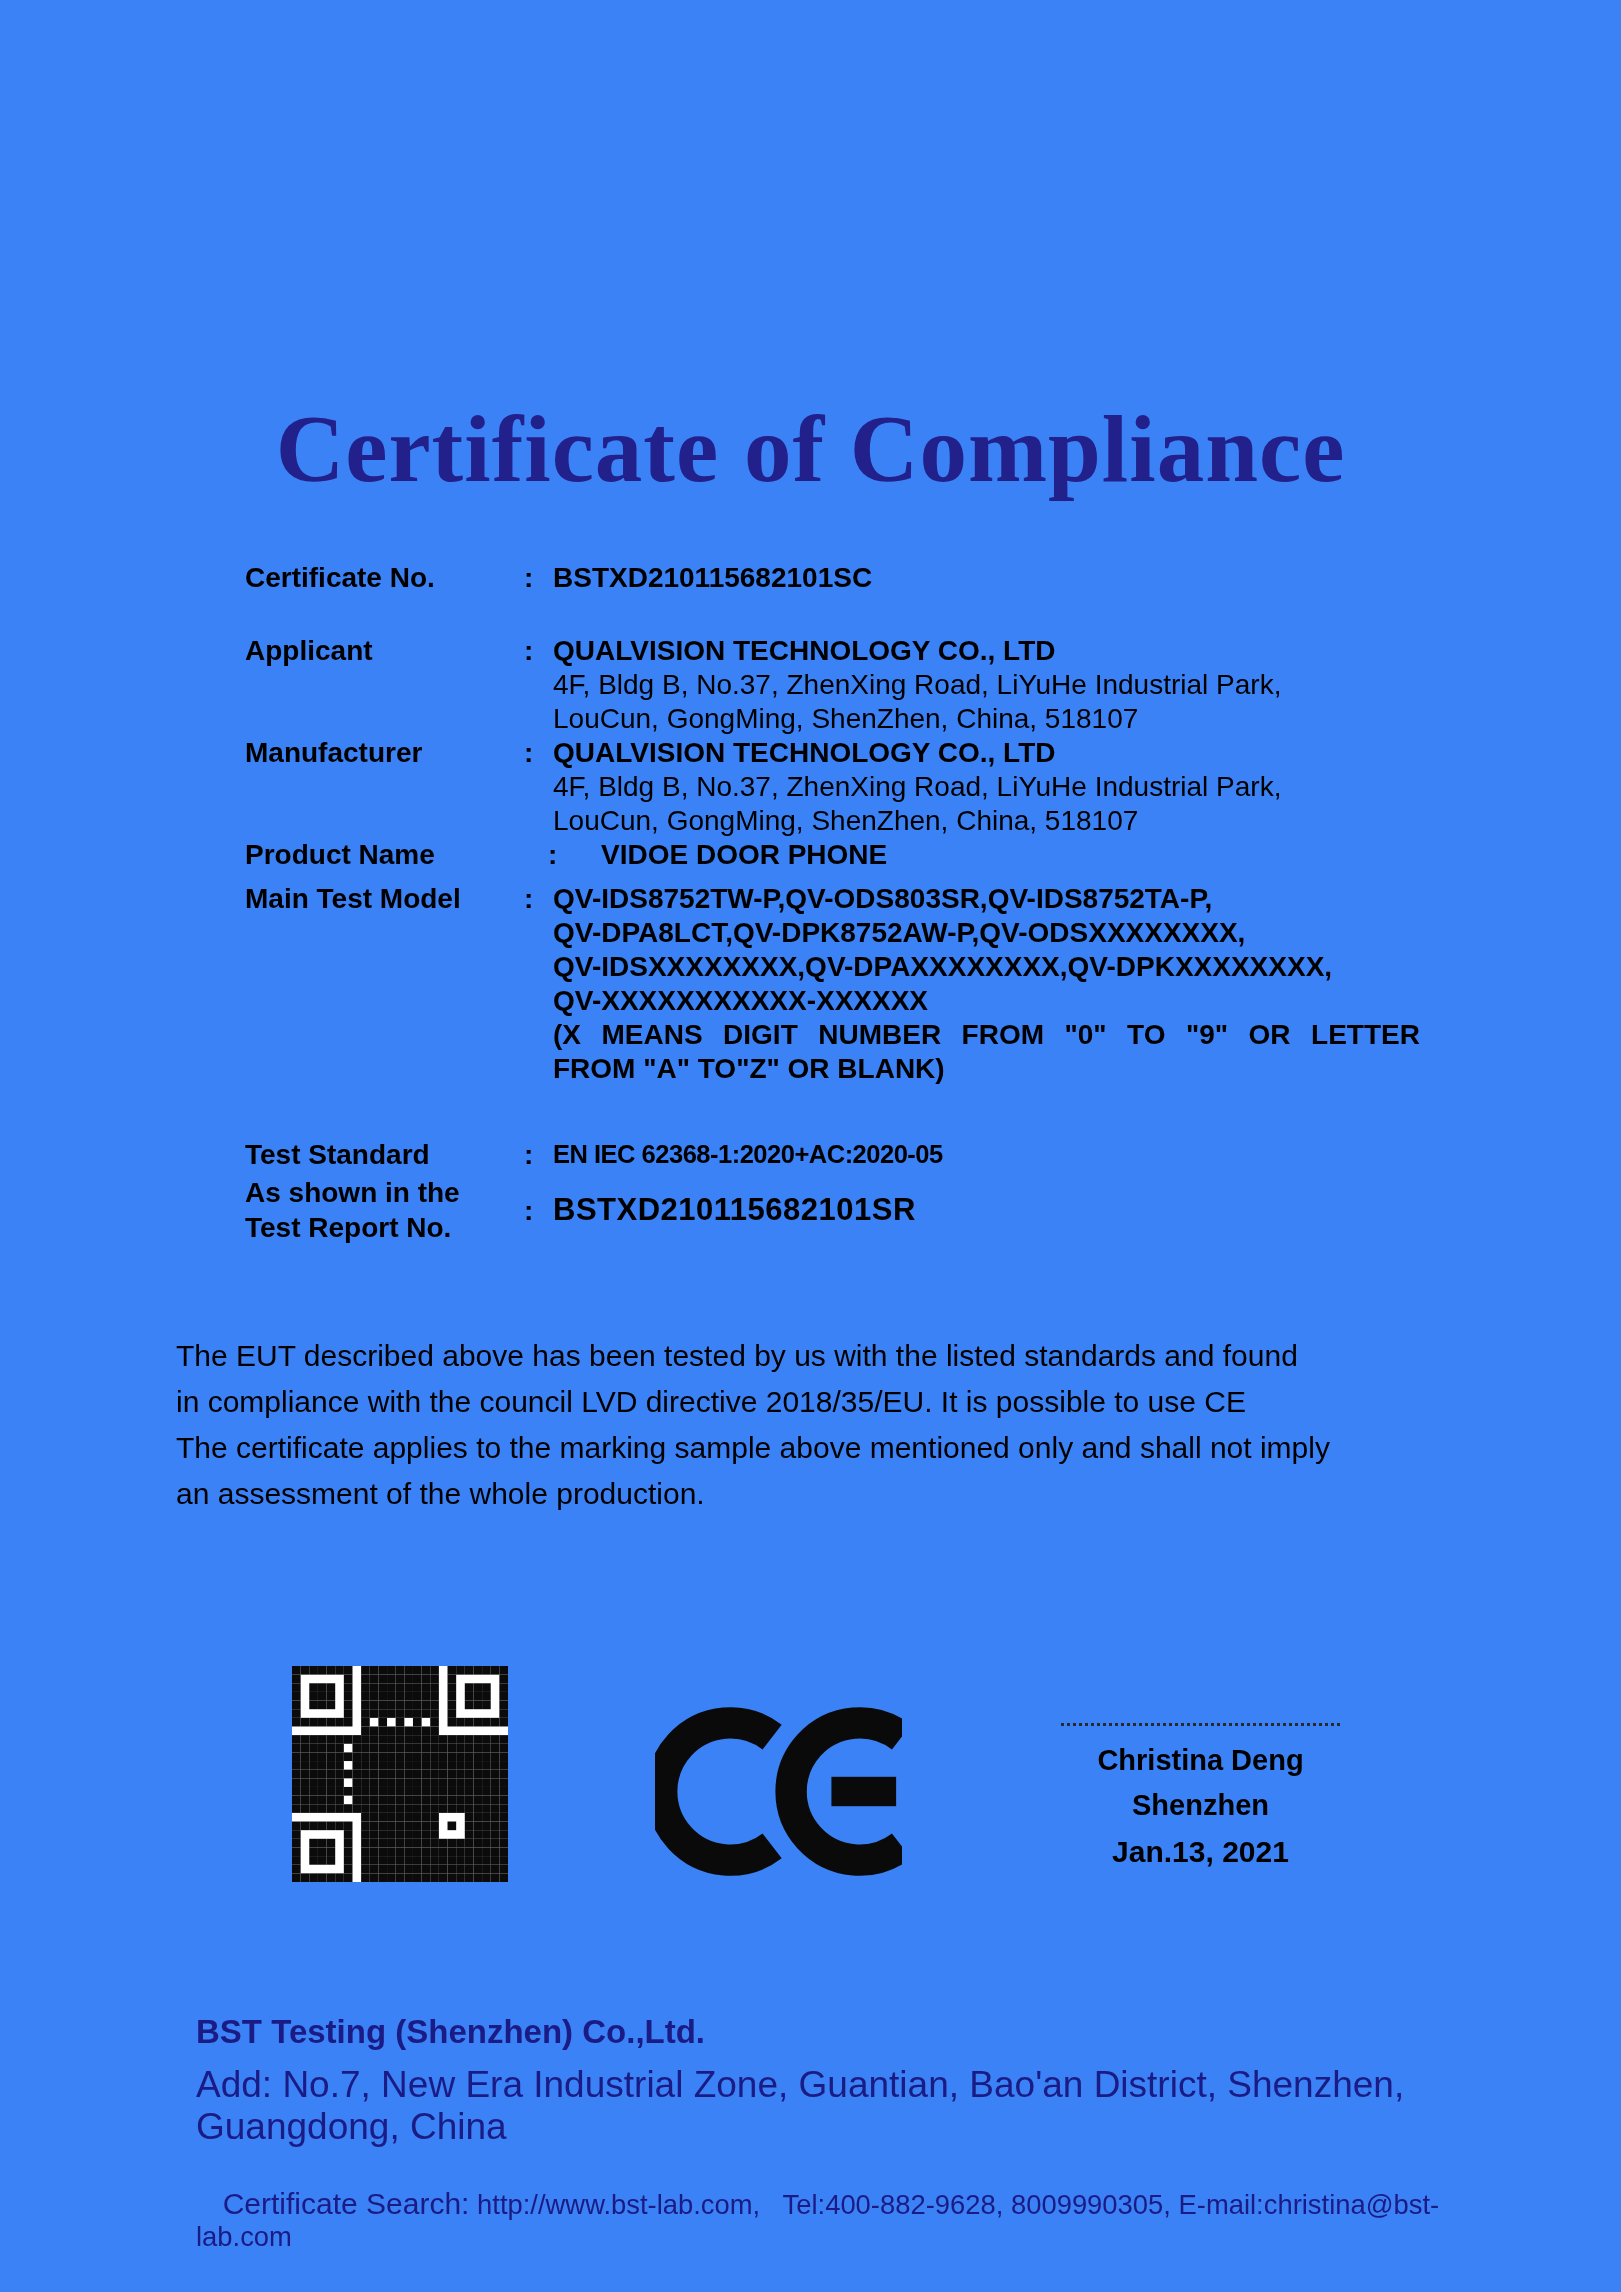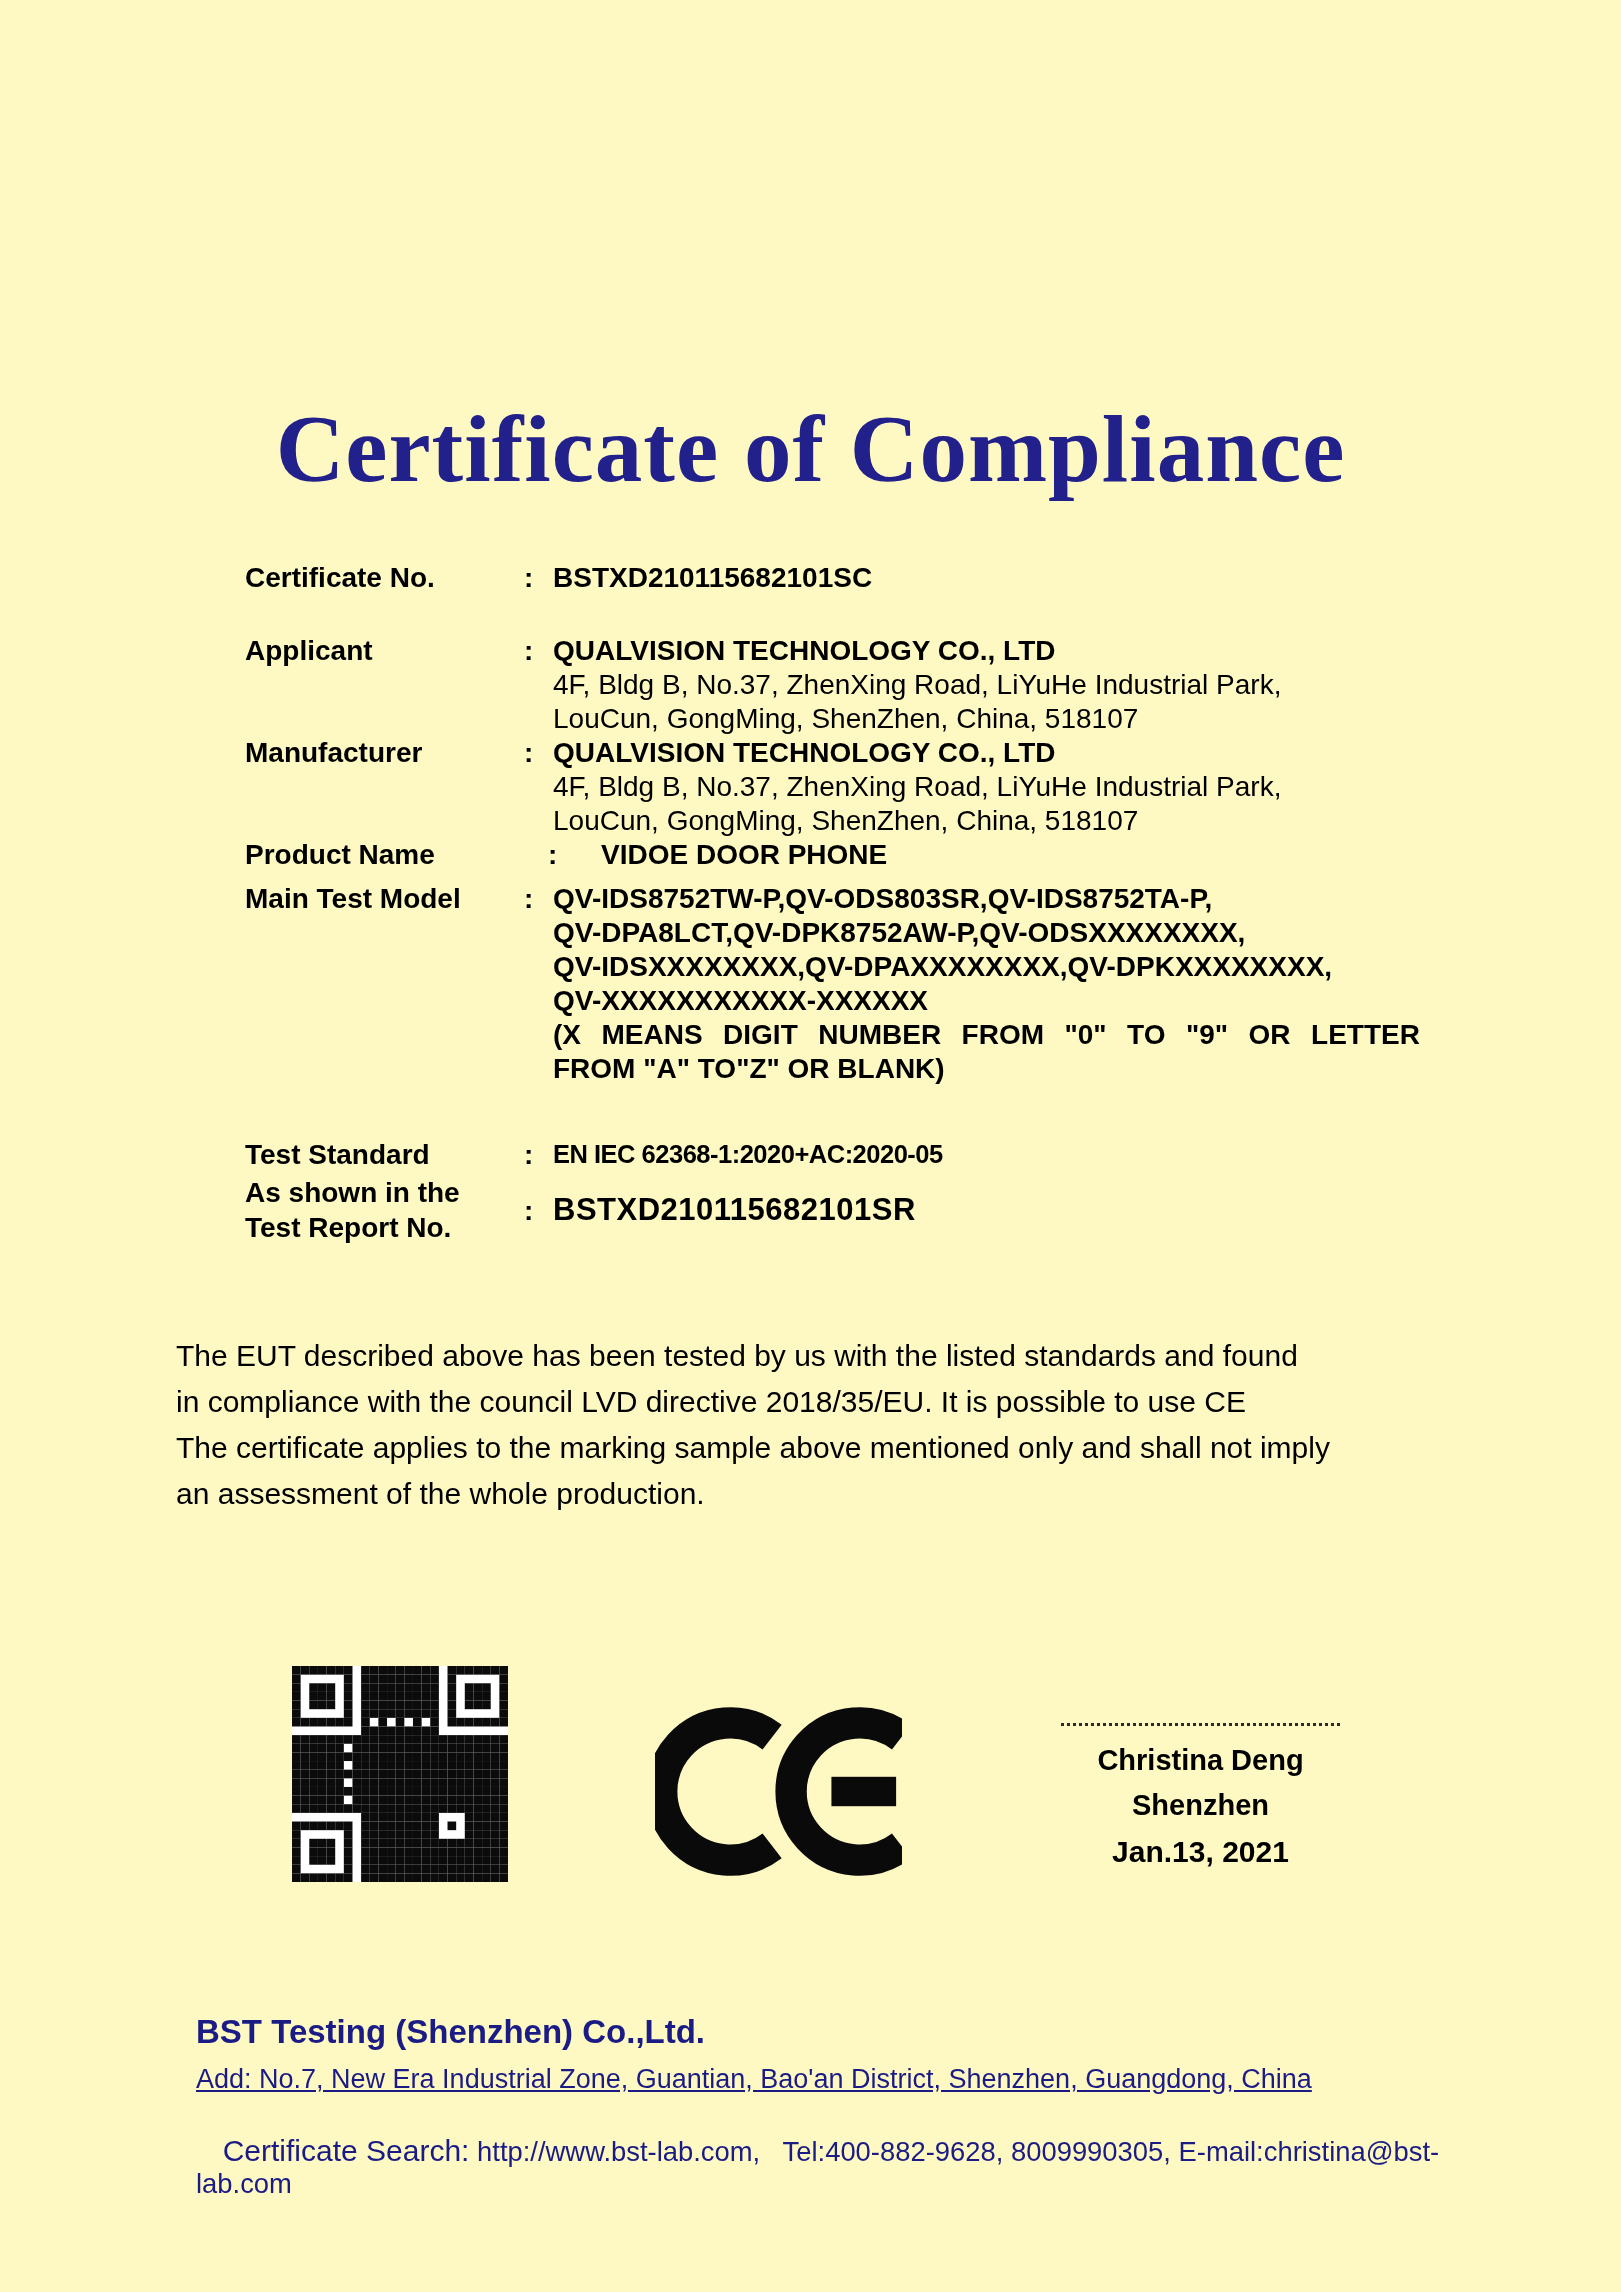--- a/index.html
+++ b/index.html
@@ -1,18 +1,18 @@
 <!DOCTYPE html>
 <html><head>
 <meta charset="utf-8">
 <style>
   html,body { margin:0; padding:0; background:#e8e8e8; }
   .page {
     position:relative; width:1621px; height:2293px; margin:0 auto;
-    background:#fef9c3; overflow:hidden; color:#000;
+    background:#3b82f6; overflow:hidden; color:#000;
     font-family:"Liberation Sans", sans-serif;
   }
   
   .cert-title {
     position:absolute; top:394px; left:0; width:100%;
     text-align:center; font-family:"Liberation Serif", serif;
     font-weight:bold; font-size:95px; letter-spacing:1px; color:#22218c;
     margin:0;
   }
   
@@ -45,21 +45,21 @@
   .ce-wrap { position:absolute; left:655px; top:1707px; width:247px; height:169px; }
   
   .signature-block { position:absolute; left:1034px; top:1723px; width:333px; text-align:center; }
   .sig-dotted { width:279px; margin:0 auto; border-top:3.9px dotted #2a2a2a; height:0; }
   .sig-name { margin-top:17.6px; font-weight:bold; font-size:29px; }
   .sig-role { margin-top:12.7px; font-weight:bold; font-size:29px; }
   .sig-date { margin-top:12.7px; font-weight:bold; font-size:30px; }
   
   .footer { position:absolute; left:196px; top:2013px; right:98px; color:#1b1b85; }
   .footer-company { font-weight:bold; font-size:33px; color:#1b1b85; }
-  .footer-address { margin-top:12.7px; font-size:27px;text-decoration:underline; }
+  .footer-address { margin-top:12.7px; font-size:37px; }
   .footer-search { margin-top:21.6px; white-space:pre-wrap; }
   .footer-search .search-label { font-size:30px; }
   .footer-search .search-value { font-size:27.4px; }
 </style>
 </head>
 <body>
 
 <div class="page">
 
   <h1 class="cert-title">Certificate of Compliance</h1>

